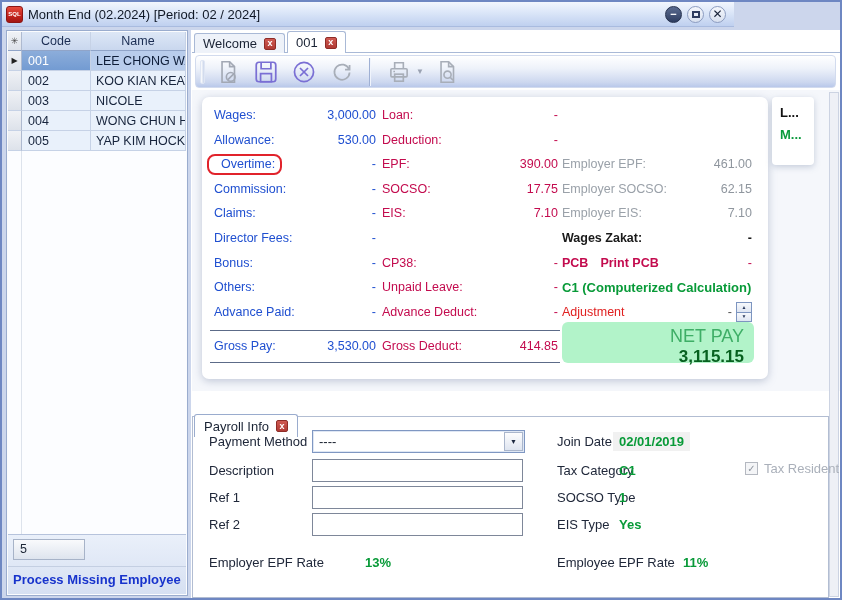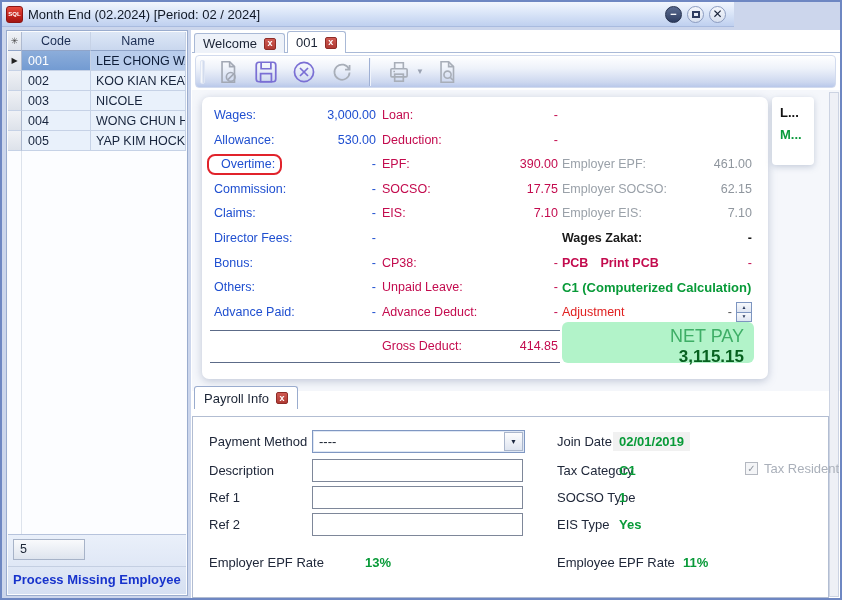--- a/index.html
+++ b/index.html
@@ -105,21 +105,21 @@
 
   .sidecard { position:absolute; left:770px; top:95px; width:42px; height:68px; background:#fff;
     border-radius:4px; box-shadow:0 2px 6px rgba(110,125,160,.35); padding:8px 0 0 8px; }
   .sidecard .sl1 { font-size:13px; font-weight:bold; color:#111; cursor:pointer; }
   .sidecard .sl2 { font-size:13px; font-weight:bold; color:#0a9a3c; margin-top:7px; cursor:pointer; }
 
   .vscroll { position:absolute; left:827px; top:90px; width:10px; height:505px;
     background:#eef0f6; border:1px solid #ccd3e2; }
 
   
-  .btab { position:absolute; left:192px; top:384px; height:23px; background:#fff;
+  .btab { position:absolute; left:192px; top:412px; height:23px; background:#fff;
     border:1px solid #9aacce; border-bottom:none; border-radius:3px 3px 0 0; z-index:2;
     display:flex; align-items:center; font-size:13px; color:#1a2334; padding:0 9px; }
   .bpanel { position:absolute; left:190px; top:414px; width:637px; height:182px; background:#fff;
     border:1px solid #b2bdd2; }
   .flab { position:absolute; font-size:13px; color:#20283a; white-space:nowrap; }
   .combo { position:absolute; left:119px; top:13px; width:213px; height:23px; background:#fff;
     border:1px solid #7f97c2; box-shadow:inset 0 0 0 1px #dfe7f4; display:flex; align-items:center; cursor:pointer; }
   .combo .cval { flex:1; font-size:13px; color:#101826; padding-left:6px; }
   .combo .cbtn { width:19px; height:19px; margin-right:1px; background:linear-gradient(180deg,#fdfdfe,#dfe5f0);
     border:1px solid #aab6cc; display:flex; align-items:center; justify-content:center; font-size:7px; color:#1c2840; }
@@ -361,20 +361,24 @@
       <span class="adjright">
         <span style="color:#555;">-</span>
         <span class="spinner">
           <span class="spbtn up">▲</span>
           <span class="spbtn">▼</span>
         </span>
       </span>
     </div>
 
     <div class="divline d1"></div>
+    <div class="prow colA grossrow">
+        <span>Gross Pay:</span>
+        <span>3,530.00</span>
+      </div>
     <div class="prow colB grossrow">
         <span>Gross Deduct:</span>
         <span>414.85</span>
       </div>
     <div class="divline d2"></div>
 
     <div class="netpay">
       <div class="nplab">NET PAY</div>
       <div class="npval">3,115.15</div>
     </div>

